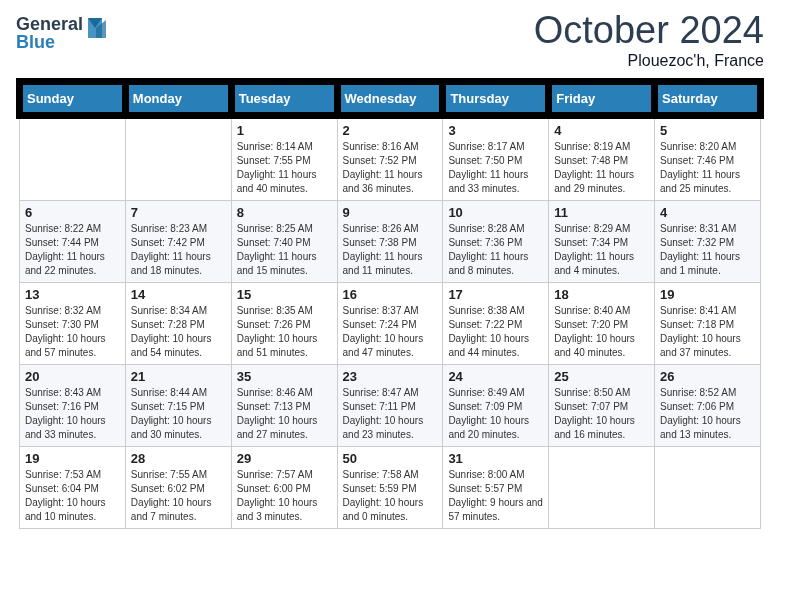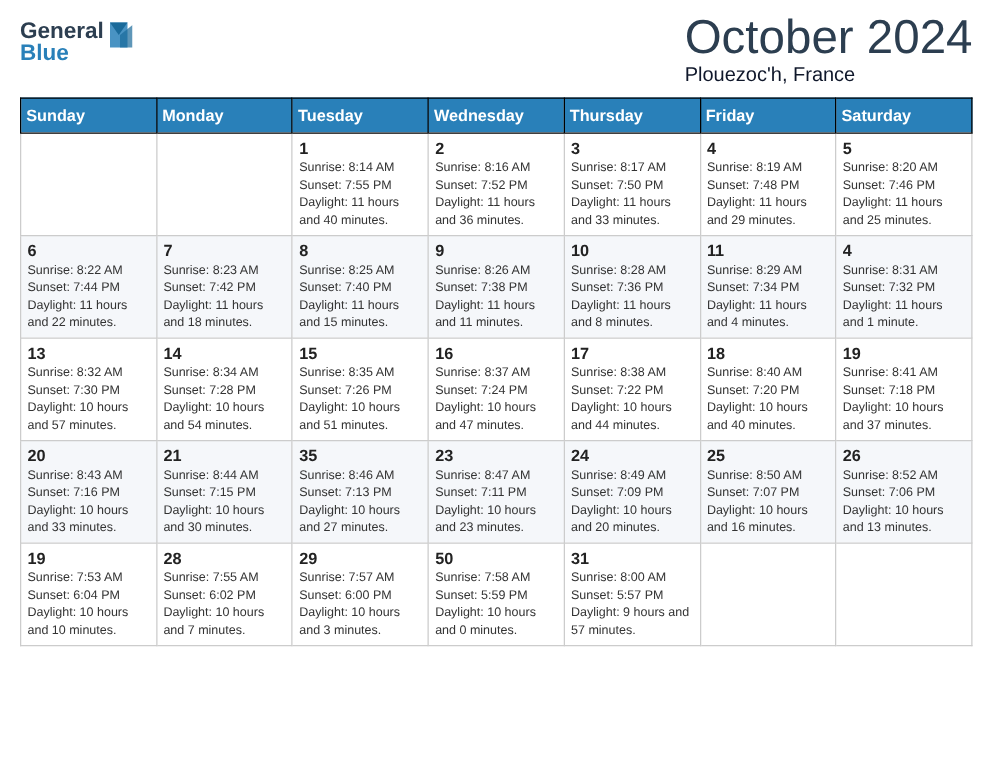--- a/index.html
+++ b/index.html
@@ -7,33 +7,34 @@
       font-family: Arial, sans-serif;
       background: #fff;
       width: 792px;
       min-height: 612px;
       padding: 0;
     }
     .page {
       width: 792px;
       min-height: 612px;
       background: #fff;
-      padding: 10px 14px 16px 16px;
+      padding: 10px 28px 16px 16px;
     }
     .header {
       display: flex;
       justify-content: space-between;
       align-items: flex-start;
       margin-bottom: 8px;
     }
     .logo-area {
       display: flex;
       align-items: center;
     }
     .title-area {
+      text-align: right;
     }
     .month-title {
       font-size: 38px;
       font-weight: normal;
       color: #2c3e50;
       line-height: 1.1;
     }
     .location-title {
       font-size: 16px;
       color: #0f172a;
@@ -43,21 +44,21 @@
       border-collapse: collapse;
       table-layout: fixed;
     }
     .calendar-table th {
       background: #2980b9;
       color: #fff;
       font-size: 13px;
       font-weight: bold;
       padding: 6px 4px;
       text-align: left;
-      border: 1px solid #000000;
+      border: 7px solid #000000;
     }
     .calendar-table td {
       border: 1px solid #ccc;
       vertical-align: top;
       padding: 4px 5px;
       font-size: 10.5px;
       color: #333;
       height: 82px;
       background: #fff;
     }

